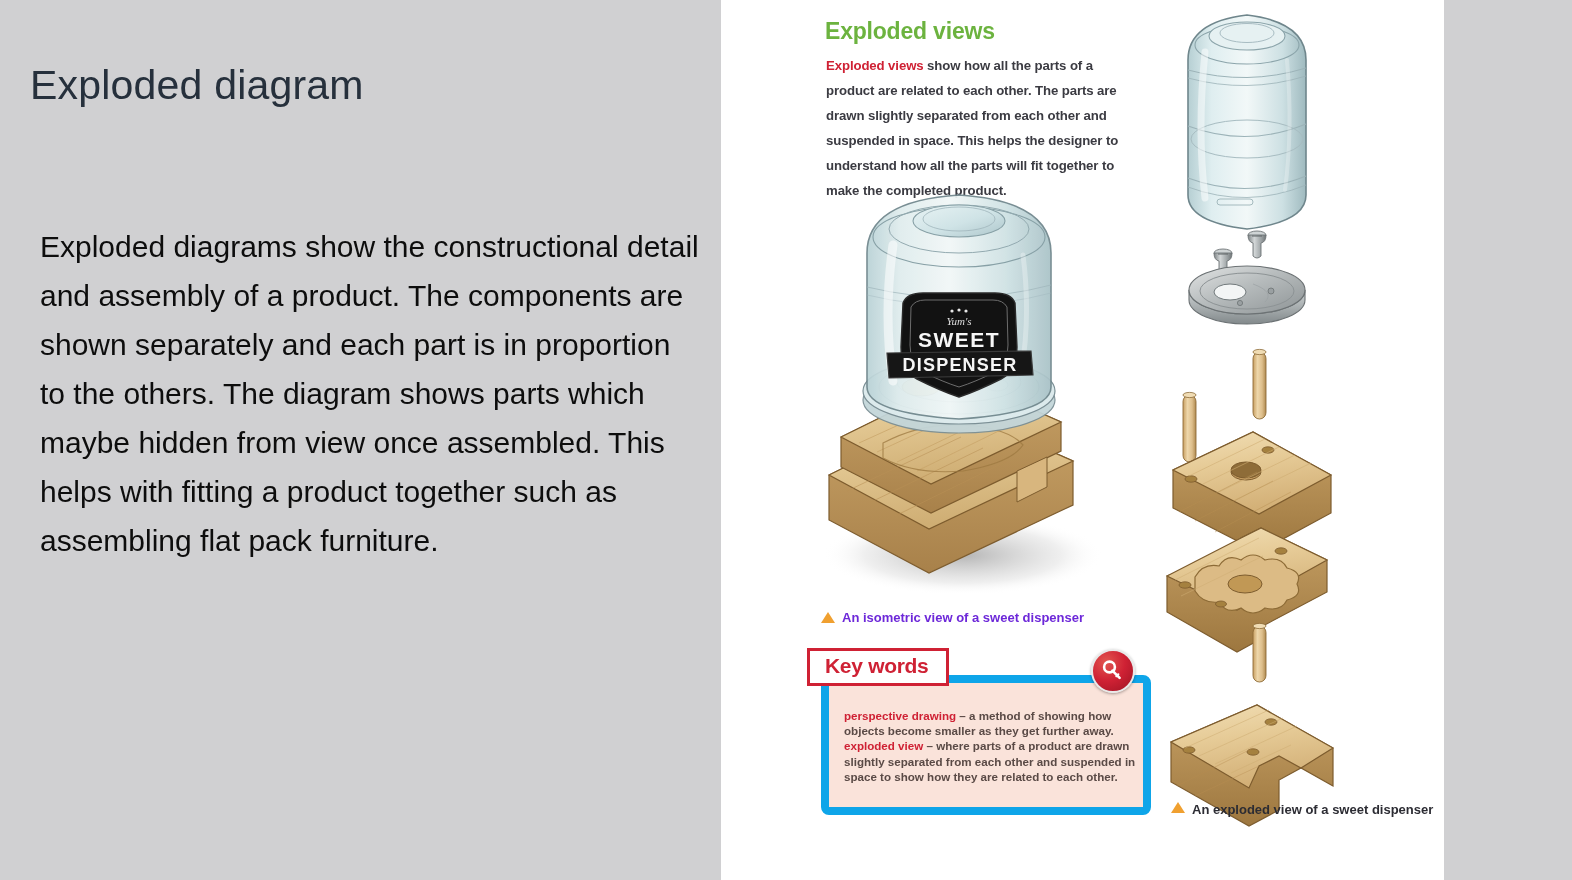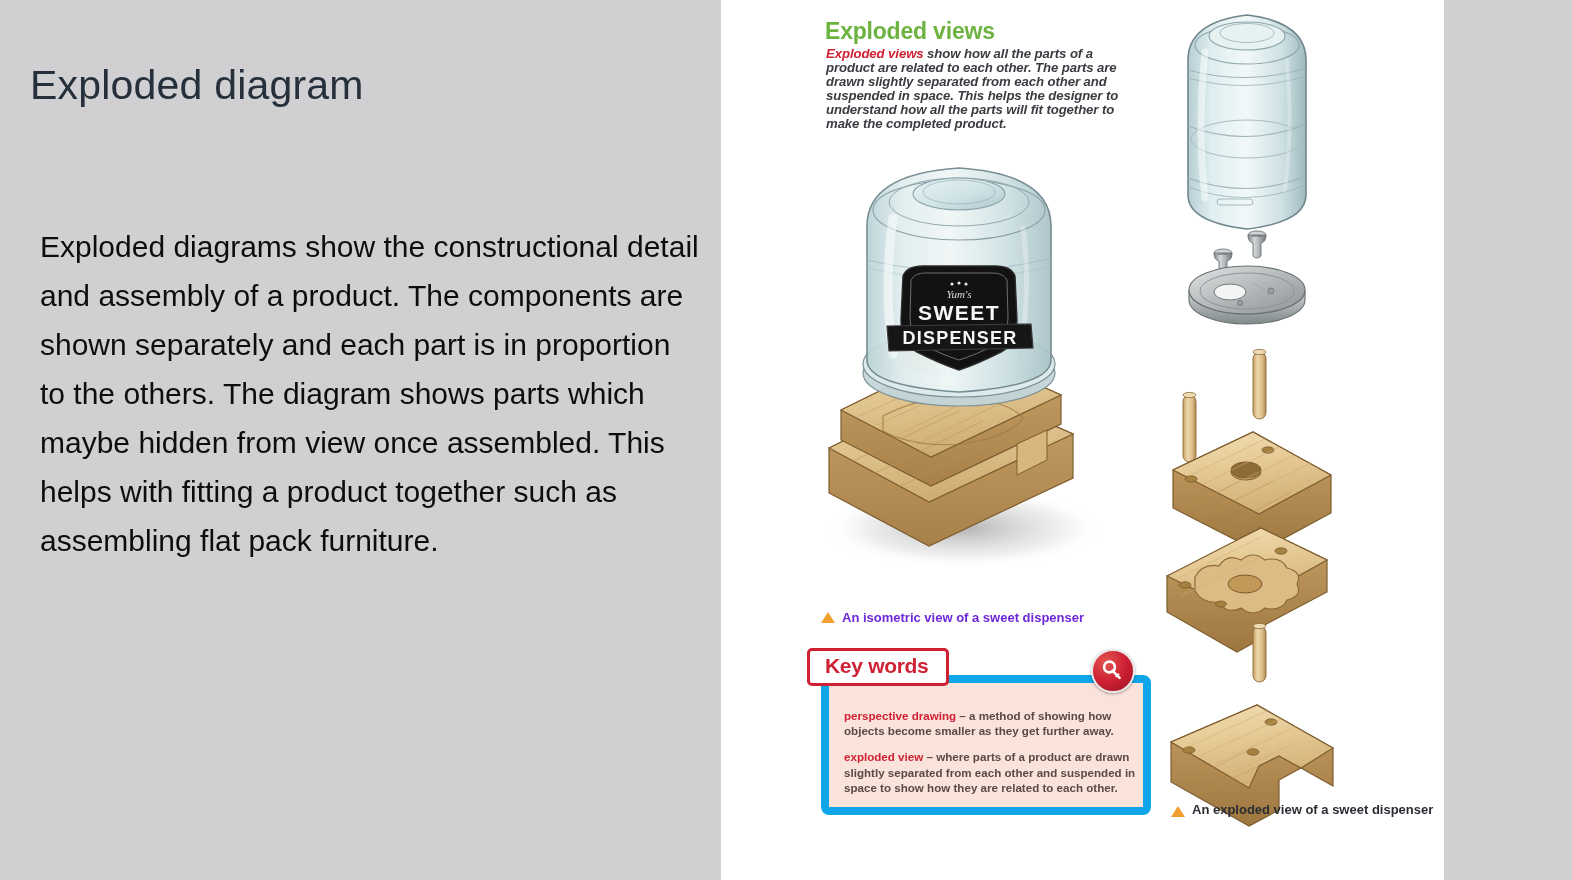--- a/index.html
+++ b/index.html
@@ -52,31 +52,30 @@
 
   
   #colA { position: absolute; left: 0; top: 0; width: 420px; height: 880px; }
 
   #head-title {
     position: absolute; left: 104px; top: 18px;
     font-size: 23px; font-weight: bold;
     color: #6cb33f; letter-spacing: -.2px;
   }
   #head-body {
-    position: absolute; left: 105px; top: 47px; width: 293px;
-    font-size: 13.2px; line-height: 14px;
+    position: absolute; left: 105px; top: 53px; width: 293px;
+    font-size: 13.2px; line-height: 25px;
     color: #3b3b42; font-weight: 600;
     letter-spacing: -.1px;
-    font-style: italic;
   }
   #head-body .hl { color: #cf2134; font-weight: bold; }
 
   
   #iso-figure {
-    position: absolute; left: 90px; top: 148px;
+    position: absolute; left: 90px; top: 175px;
     width: 300px; height: 450px;
   }
   #iso-caption {
     position: absolute; left: 100px; top: 610px;
     font-size: 13px; font-weight: 600; color: #6d28d9;
     display: flex; align-items: center; gap: 7px;
     white-space: nowrap;
   }
   .tri-up {
     width: 0; height: 0;
@@ -91,21 +90,21 @@
     position: absolute; left: 100px; top: 675px;
     width: 330px; height: 140px;
     background: #fae3da;
     border: 8px solid #0ea5e9;
     border-radius: 8px;
   }
   #keywords-tab {
     position: absolute; left: 86px; top: 648px;
     background: #ffffff;
     border: 3px solid #cf2134;
-    border-radius: 5px;
+    border-radius: 0;
     padding: 3px 17px 5px 15px;
     z-index: 4;
   }
   #keywords-tab-label {
     font-size: 21px; font-weight: bold; color: #cf2134;
     letter-spacing: -.3px;
   }
   #key-badge {
     position: absolute; left: 370px; top: 649px;
     width: 44px; height: 44px; border-radius: 50%;
@@ -114,28 +113,28 @@
     box-shadow: 0 1px 3px rgba(0,0,0,.35);
     z-index: 5;
     display: flex; align-items: center; justify-content: center;
   }
   #keywords-body {
     position: absolute; left: 15px; top: 25px; width: 300px;
     font-size: 11.6px; line-height: 15.2px;
     color: #5a4a46; font-weight: 600;
   }
   #keywords-body .kw { color: #cf2134; font-weight: bold; }
-  #keywords-body p + p { margin-top: 11px; }
+  #keywords-body p + p { }
 
   
   #colB { position: absolute; left: 420px; top: 0; width: 303px; height: 880px; }
   #exp-caption {
     position: absolute; left: 30px; top: 802px;
     font-size: 13px; font-weight: 600; color: #2c2c33;
-    display: flex; align-items: flex-end; gap: 7px; white-space: nowrap;
+    display: flex; align-items: flex-start; gap: 7px; white-space: nowrap;
   }
   svg { display: block; overflow: visible; }
 </style>
 </head>
 <body>
 
 <div id="slide">
 
   <div id="left-pane">
     <div id="slide-title">Exploded diagram</div>

